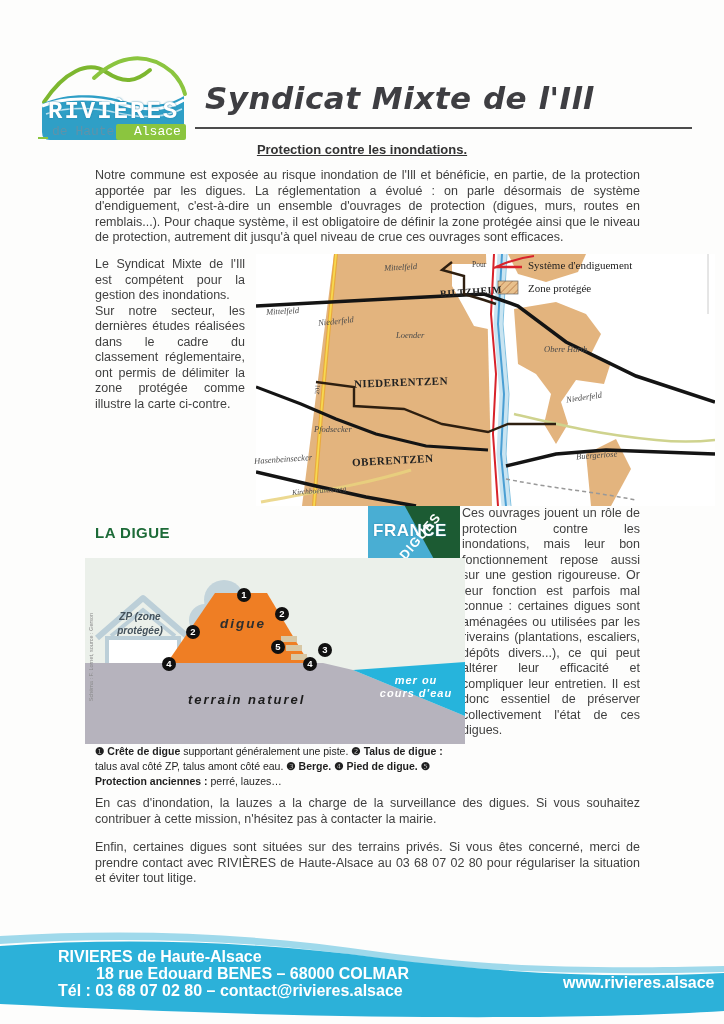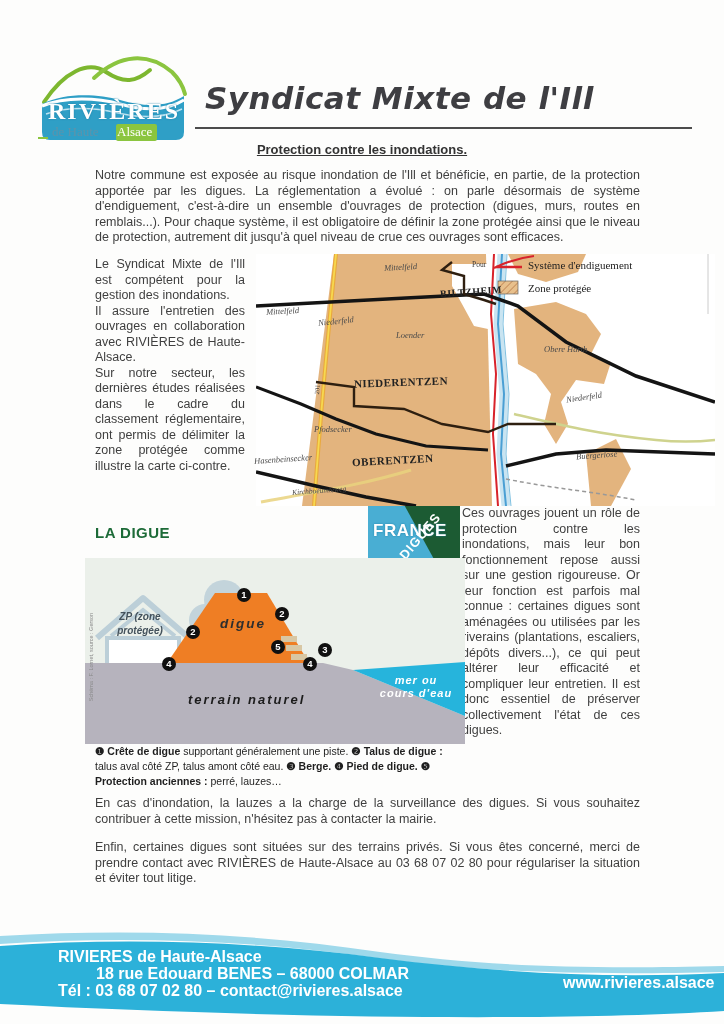--- a/index.html
+++ b/index.html
@@ -2,24 +2,24 @@
 <html><head>
 <meta charset="utf-8">
 <style>
   html,body{margin:0;padding:0;background:#e8e8e8;}
   .page{position:relative;width:724px;height:1024px;background:#fdfdfc;overflow:hidden;
         font-family:"Liberation Sans",sans-serif;color:#3d3d3d;}
   .abs{position:absolute;}
 
   
   .logo{left:36px;top:42px;width:156px;height:102px;}
-  .logo-txt{position:absolute;white-space:nowrap;font-family:Liberation Serif, serif;}
+  .logo-txt{position:absolute;white-space:nowrap;font-family:Liberation Mono, monospace;}
   .logo-riv{left:12px;top:56px;font-size:24px;font-weight:bold;color:#ffffff;letter-spacing:2px;text-shadow:0 0 2px #1d7fa6;}
   .logo-sub{left:16px;top:82px;font-size:13px;color:#5e93aa;}
-  .logo-reg{left:80px;top:82px;font-size:13px;color:#fff;background:#8bc53f;padding:0 5px 1px 1px;border-radius:2px;}
+  .logo-reg{left:80px;top:82px;font-size:13px;color:#fff;background:#8bc53f;padding:0 5px 1px 18px;border-radius:2px;}
   .doc-title{left:205px;top:80px;font-family:"DejaVu Sans",sans-serif;font-style:italic;font-weight:bold;
              font-size:31px;color:#3e3e42;letter-spacing:.5px;white-space:nowrap;}
   .title-rule{left:195px;top:127px;width:497px;height:2px;background:#4c4c4c;}
   .heading{left:0;top:142px;width:724px;text-align:center;font-size:13px;font-weight:bold;
            text-decoration:underline;color:#333;}
 
   
   .para{font-size:12.5px;line-height:15.5px;text-align:justify;color:#3f3f3f;}
   .intro{left:95px;top:168px;width:545px;}
   .leftcol{left:95px;top:257px;width:150px;}
@@ -87,21 +87,20 @@
   </div>
 
   <div class="abs doc-title">Syndicat Mixte de l'Ill</div>
   <div class="abs title-rule"></div>
   <div class="abs heading">Protection contre les inondations.</div>
 
   <div class="abs para intro">Notre commune est exposée au risque inondation de l'Ill et bénéficie, en partie, de la protection apportée par les digues. La réglementation a évolué : on parle désormais de système d'endiguement, c'est-à-dire un ensemble d'ouvrages de protection (digues, murs, routes en remblais...). Pour chaque système, il est obligatoire de définir la zone protégée ainsi que le niveau de protection, autrement dit jusqu'à quel niveau de crue ces ouvrages sont efficaces.</div>
 
   <div class="abs para leftcol">
     <p>Le Syndicat Mixte de l'Ill est compétent pour la gestion des inondations.</p>
-    <p>Il assure l'entretien des ouvrages en collaboration avec RIVIÈRES de Haute-Alsace.</p>
     <p>Sur notre secteur, les dernières études réalisées dans le cadre du classement réglementaire, ont permis de délimiter la zone protégée comme illustre la carte ci-contre.</p>
   </div>
 
   <div class="abs map">
     <svg width="459" height="252" viewBox="0 0 459 252">
       <defs>
         <pattern id="hatch" width="5" height="5" patternUnits="userSpaceOnUse" patternTransform="rotate(45)">
           <rect width="5" height="5" fill="#e8c08c"></rect>
           <line x1="0" y1="0" x2="0" y2="5" stroke="#b97a4a" stroke-width="1.4"></line>
         </pattern>

